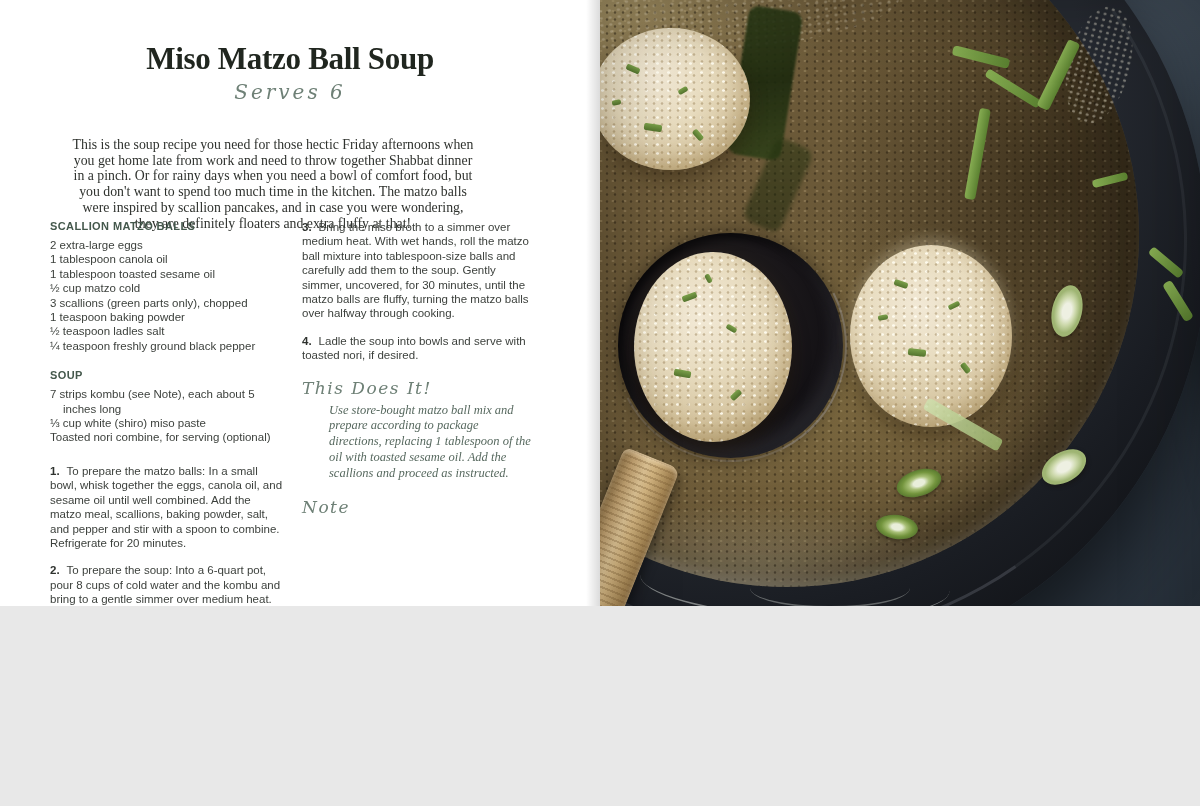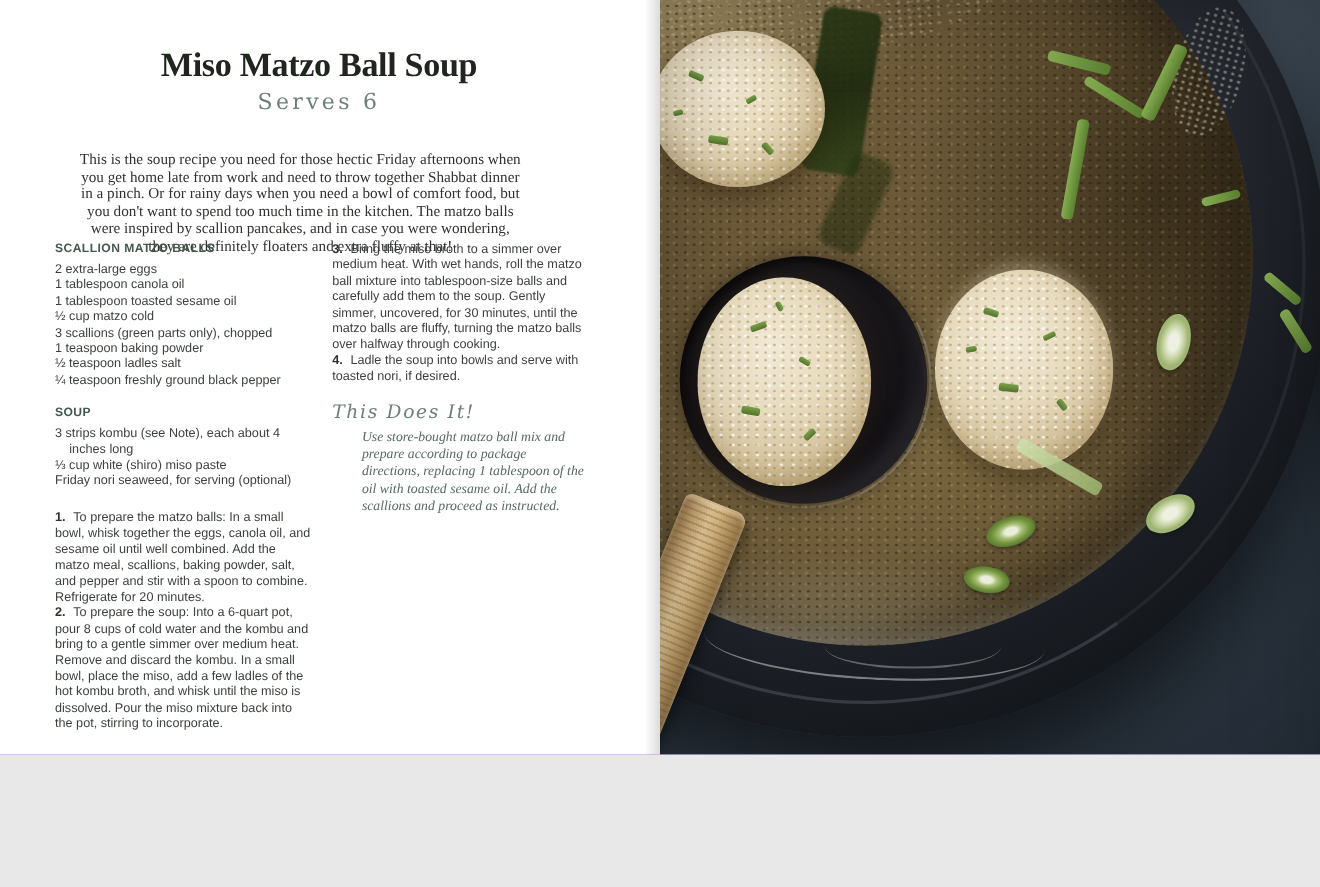--- a/index.html
+++ b/index.html
@@ -1,44 +1,44 @@
 <!DOCTYPE html>
 <html><head>
 <meta charset="utf-8">
 <style>
   * { margin:0; padding:0; box-sizing:border-box; }
   html,body { background:#e8e8e8; }
-  .stage { position:relative; width:1200px; height:686px; background:#6d28d9; overflow:hidden;
+  .stage { position:relative; width:1200px; height:606px; background:#701a75; overflow:hidden;
            font-family:"Liberation Sans", sans-serif; }
 
   
   .page-left { position:absolute; left:0; top:0; width:600px; height:806px; background:#fff; }
   .spine { position:absolute; left:586px; top:0; width:14px; height:806px;
            background:linear-gradient(90deg, rgba(0,0,0,0) 0%, rgba(0,0,0,0.14) 100%); }
 
   .title { position:absolute; left:40px; top:42px; width:500px; text-align:center;
            font-family:"Liberation Serif", serif; font-weight:700; font-size:31px; line-height:34px;
            letter-spacing:-0.3px; color:#20261f; }
   .serves { position:absolute; left:40px; top:80px; width:500px; text-align:center;
-            font-family:"DejaVu Serif", serif; font-size:20px;
+            font-family:"DejaVu Serif", serif; font-style:italic; font-size:20px;
             letter-spacing:3px; color:#6e8076; }
   .intro { position:absolute; left:72px; top:137px; width:402px; text-align:center;
            font-family:"Liberation Serif", serif; font-size:13.8px; line-height:15.7px; color:#2f322e; }
 
   .col { position:absolute; top:220px; }
   .col-left  { left:50px;  width:234px; }
   .col-right { left:302px; width:231px; }
 
   .ing-head { font-weight:700; font-size:11px; line-height:13px; letter-spacing:0.4px;
               color:#44584c; margin-bottom:5px; }
   .ing-group + .ing-group { margin-top:16px; }
   .ing-item { font-size:11.5px; line-height:14.4px; color:#3c403c;
               padding-left:13px; text-indent:-13px; }
 
-  .step { margin-top:0; font-size:11.5px; line-height:14.4px; color:#3c403c; }
+  .step { margin-top:13px; font-size:11.5px; line-height:14.4px; color:#3c403c; }
   .step.first-left { margin-top:19px; }
   .step.first-right { margin-top:0; }
   .step-num { font-weight:700; color:#2e322e; margin-right:7px; }
 
   .tip { margin-top:15px; }
   .tip-head { font-family:"DejaVu Serif", serif; font-style:italic; font-size:17px;
               letter-spacing:1.5px; color:#6e8076; margin-bottom:5px; }
   .tip-text { font-family:"Liberation Serif", serif; font-style:italic;
               font-size:12.5px; line-height:15.8px; color:#57695f;margin-left:27px; }
 
@@ -147,23 +147,23 @@
         <div class="ing-item">1 tablespoon canola oil</div>
         <div class="ing-item">1 tablespoon toasted sesame oil</div>
         <div class="ing-item">½ cup matzo cold</div>
         <div class="ing-item">3 scallions (green parts only), chopped</div>
         <div class="ing-item">1 teaspoon baking powder</div>
         <div class="ing-item">½ teaspoon ladles salt</div>
         <div class="ing-item">¼ teaspoon freshly ground black pepper</div>
       </div>
       <div class="ing-group">
         <div class="ing-head">SOUP</div>
-        <div class="ing-item">3 strips kombu (see Note), each about 4 inches long</div>
+        <div class="ing-item">7 strips kombu (see Note), each about 5 inches long</div>
         <div class="ing-item">⅓ cup white (shiro) miso paste</div>
-        <div class="ing-item">Friday nori seaweed, for serving (optional)</div>
+        <div class="ing-item">Toasted nori combine, for serving (optional)</div>
       </div>
 
       <div class="step first-left">
         <span class="step-num">1.</span><span>To prepare the matzo balls: In a small bowl, whisk together the eggs, canola oil, and sesame oil until well combined. Add the matzo meal, scallions, baking powder, salt, and pepper and stir with a spoon to combine. Refrigerate for 20 minutes.</span>
       </div>
       <div class="step">
         <span class="step-num">2.</span><span>To prepare the soup: Into a 6-quart pot, pour 8 cups of cold water and the kombu and bring to a gentle simmer over medium heat. Remove and discard the kombu. In a small bowl, place the miso, add a few ladles of the hot kombu broth, and whisk until the miso is dissolved. Pour the miso mixture back into the pot, stirring to incorporate.</span>
       </div>
     </div>
 
@@ -173,20 +173,21 @@
       </div>
       <div class="step">
         <span class="step-num">4.</span><span>Ladle the soup into bowls and serve with toasted nori, if desired.</span>
       </div>
 
       <div class="tip">
         <div class="tip-head">This Does It!</div>
         <div class="tip-text">Use store-bought matzo ball mix and prepare according to package directions, replacing 1 tablespoon of the oil with toasted sesame oil. Add the scallions and proceed as instructed.</div>
       </div>
       <div class="tip">
+        <div class="tip-head">Note</div>
       </div>
     </div>
 
     <div class="folio folio-num">108</div>
     <div class="folio folio-title">TOTALLY KOSHER</div>
 
     <div class="spine"></div>
   </div>
 
   <div class="photo">

